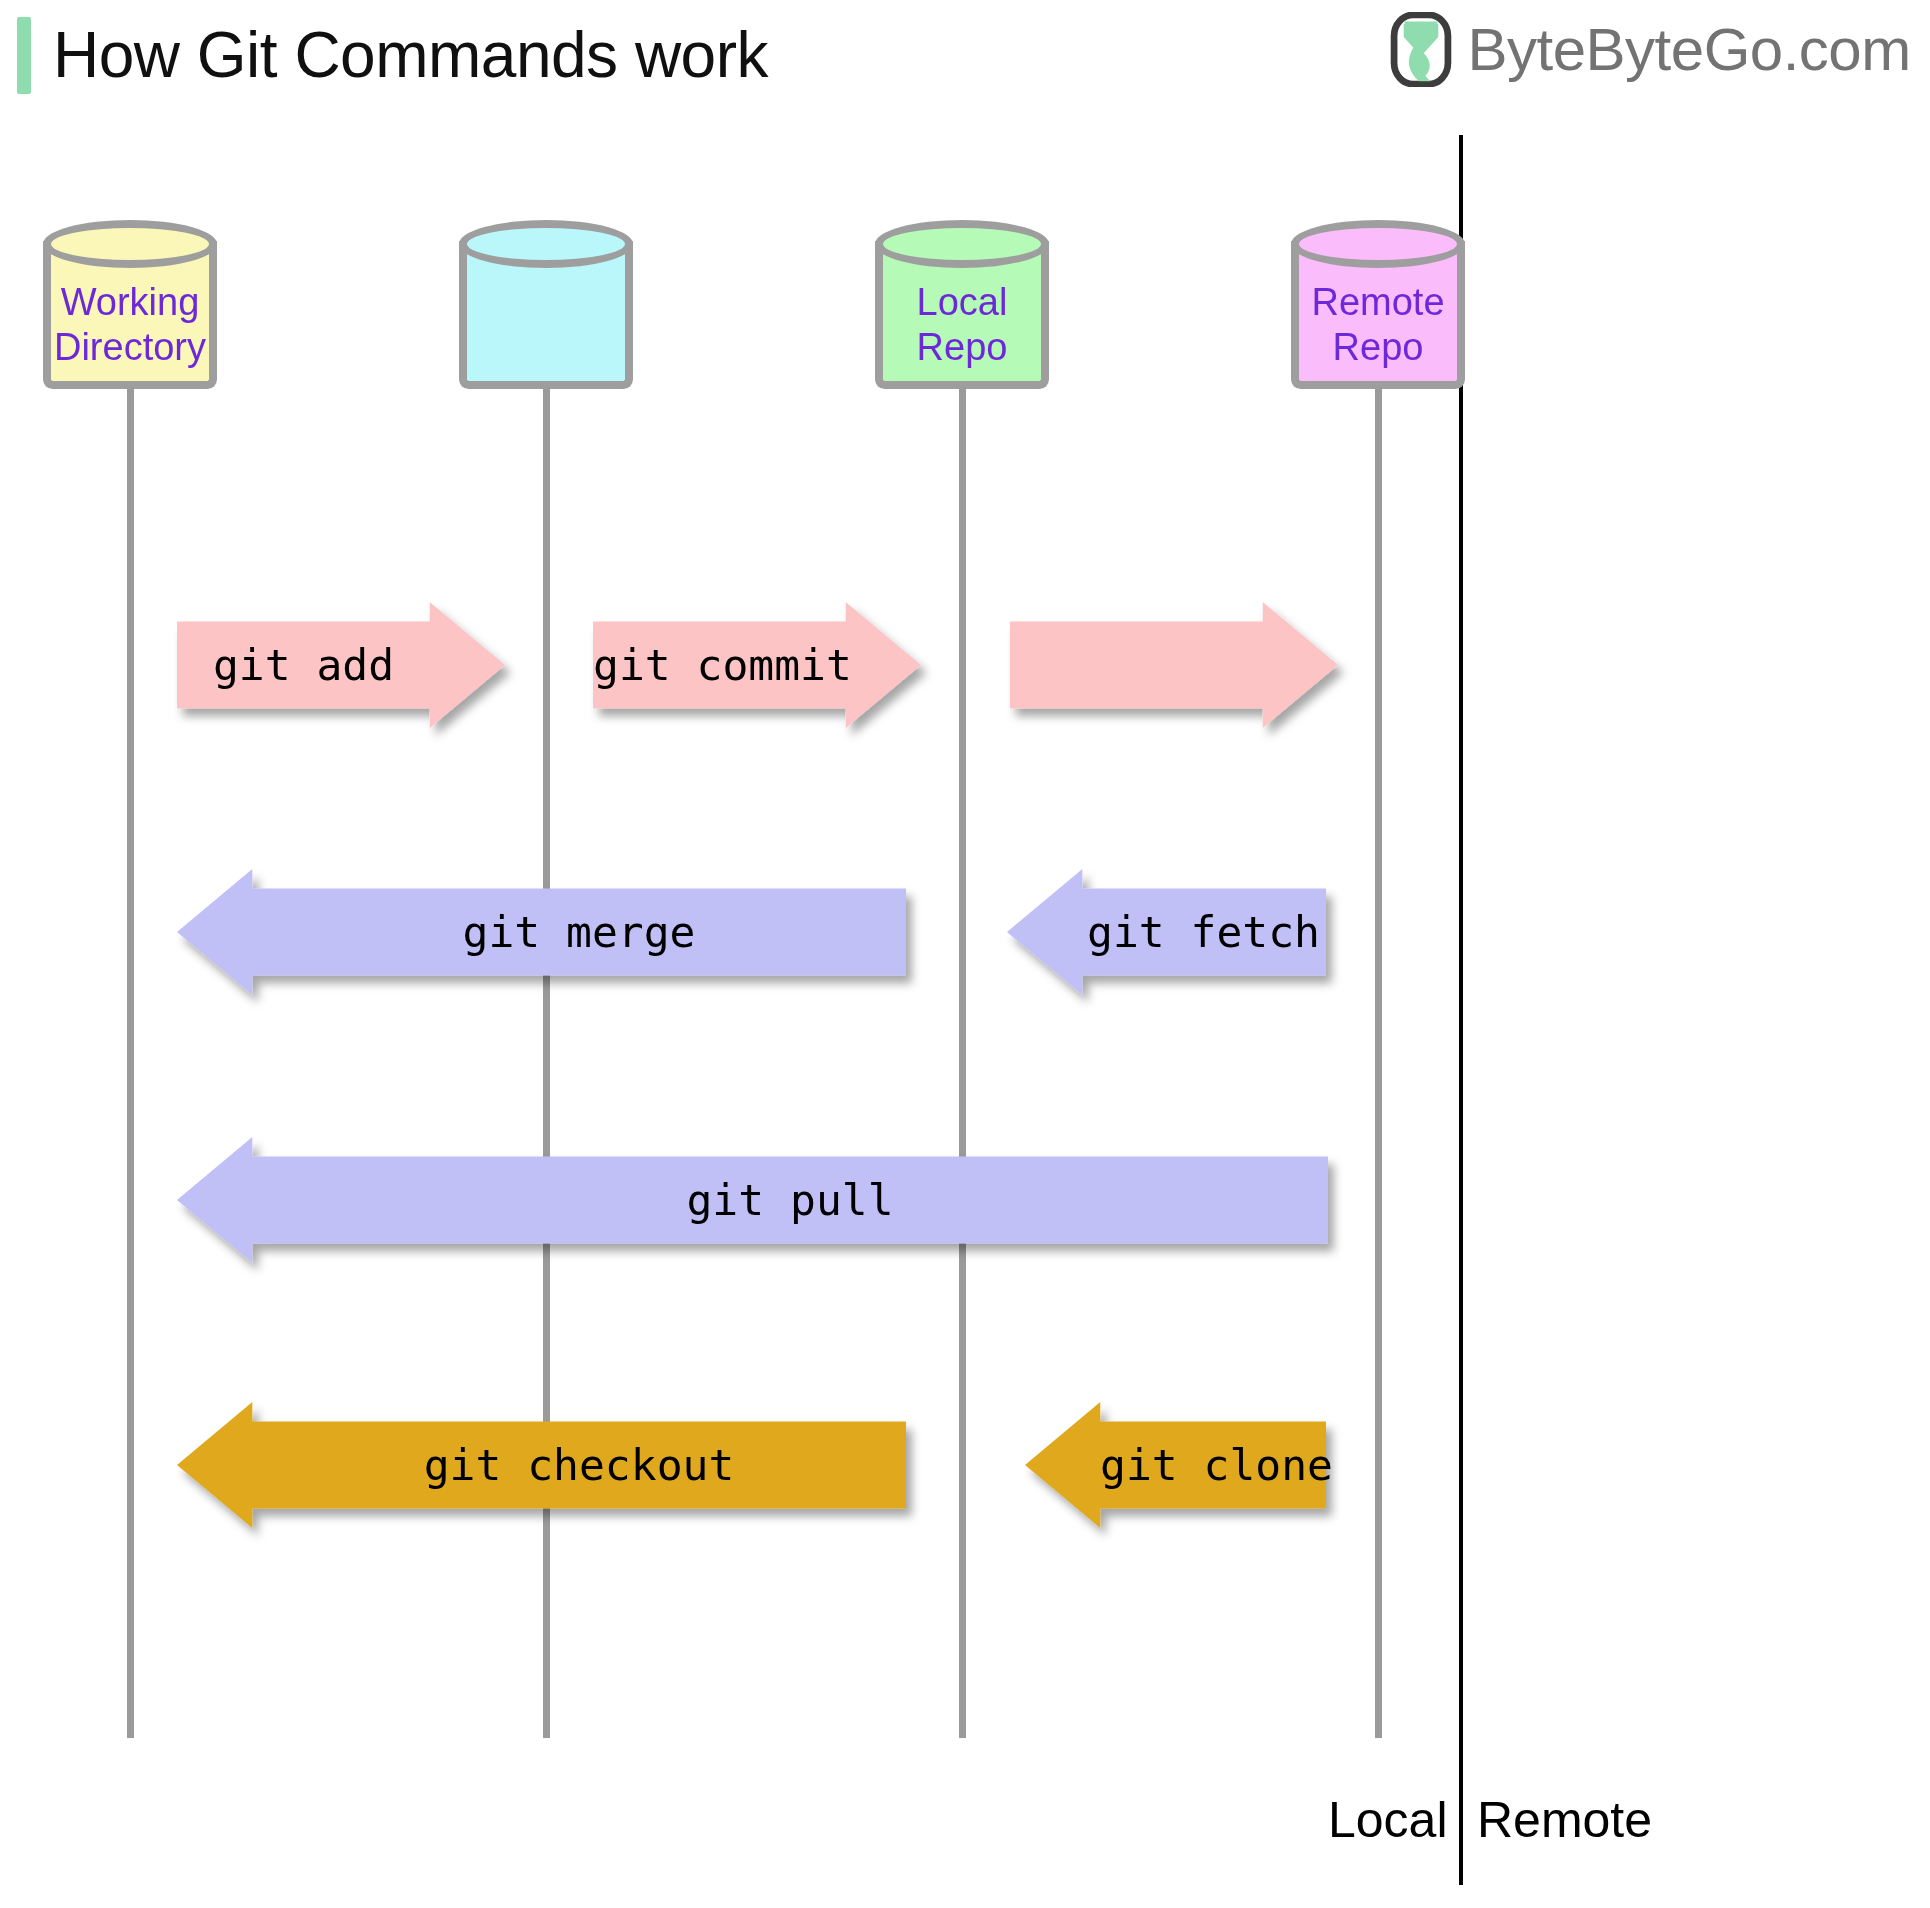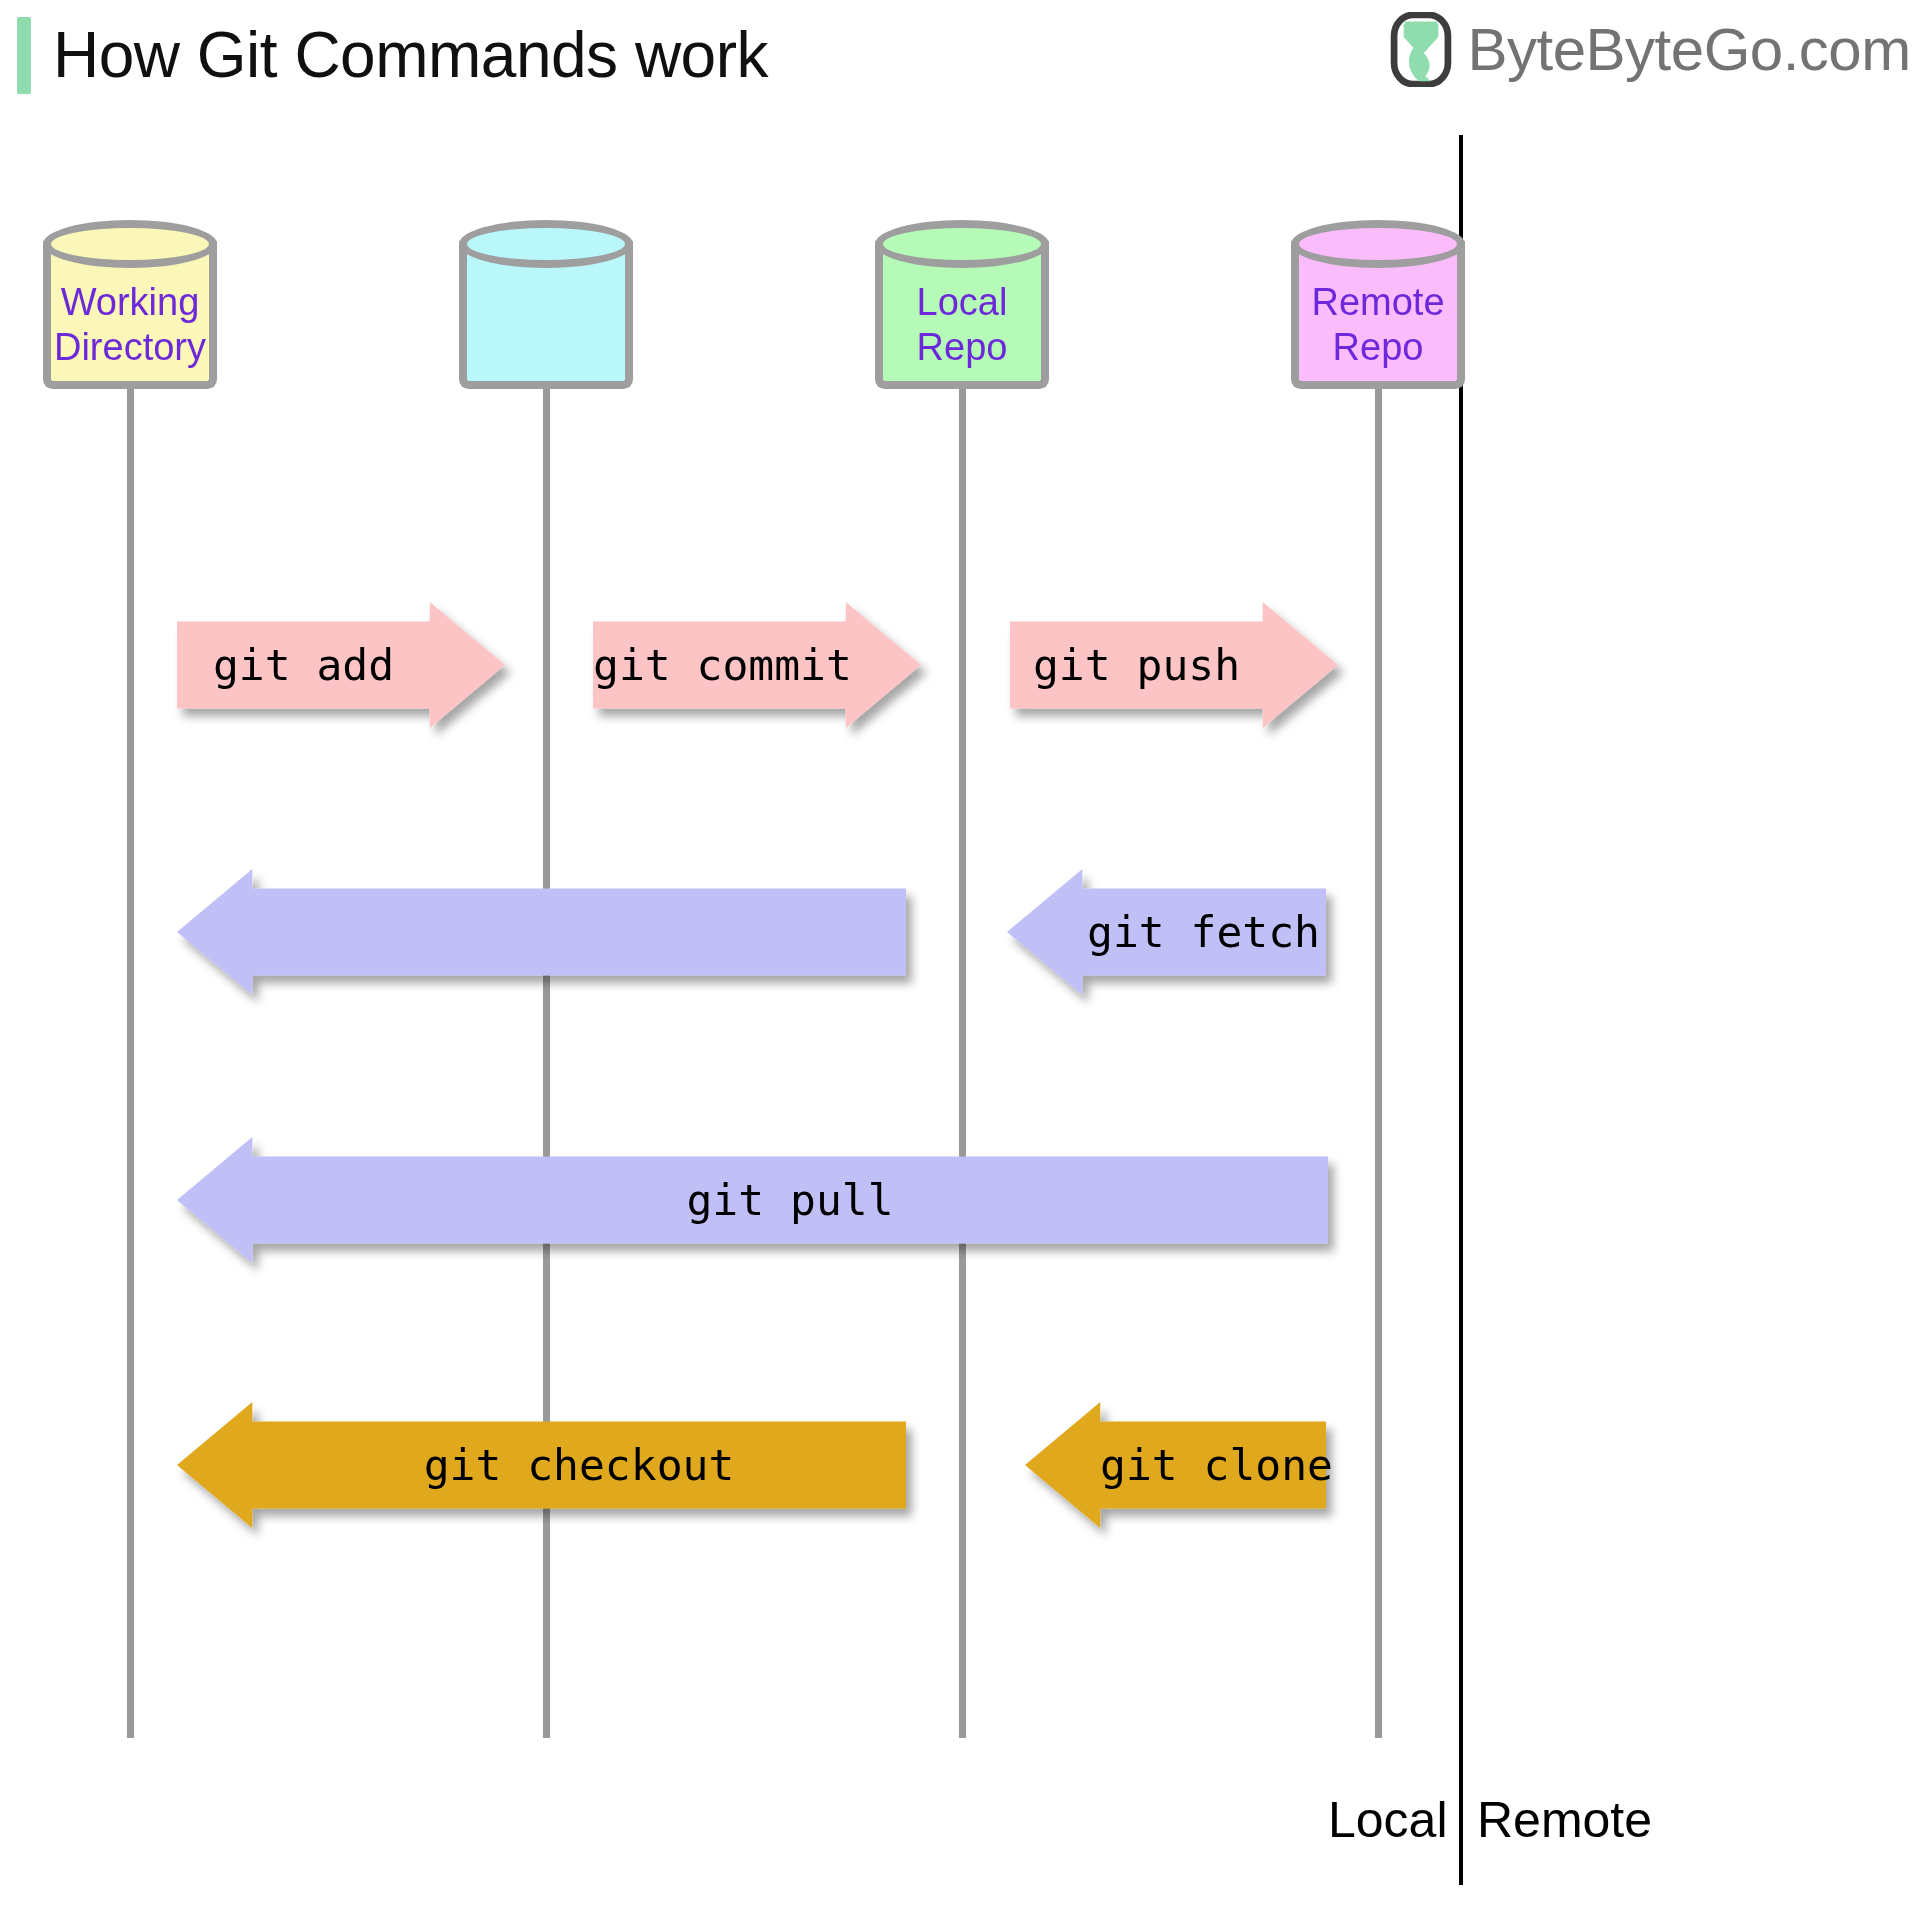--- a/index.html
+++ b/index.html
@@ -206,27 +206,27 @@
     <svg width="328" height="126" viewBox="0 0 340 130" preserveAspectRatio="none">
       <path d="M0 20 H262 V0 L340 65 L262 130 V110 H0 Z" fill="#fcc4c4" filter="url(#sh1)"></path>
     </svg>
     <div class="arrow-label" style="left:0; width:253px; text-align:center; top:9.7px;">git commit</div>
   </div>
 
   <div class="arrow" style="left:1010px; top:602px; width:328px;">
     <svg width="328" height="126" viewBox="0 0 340 130" preserveAspectRatio="none">
       <path d="M0 20 H262 V0 L340 65 L262 130 V110 H0 Z" fill="#fcc4c4" filter="url(#sh1)"></path>
     </svg>
-    <div class="arrow-label" style="left:0; width:253px; text-align:center; top:9.7px;">git push</div>
   </div>
 
   <div class="arrow" style="left:177px; top:869px; width:729px;">
     <svg width="729" height="126" viewBox="0 0 755 130" preserveAspectRatio="none">
       <path d="M755 20 H78 V0 L0 65 L78 130 V110 H755 Z" fill="#c0c0f7" filter="url(#sh1)"></path>
     </svg>
+    <div class="arrow-label" style="left:75px; width:654px; text-align:center; top:9.7px;">git merge</div>
   </div>
 
   <div class="arrow" style="left:1007px; top:869px; width:319px;">
     <svg width="319" height="126" viewBox="0 0 330 130" preserveAspectRatio="none">
       <path d="M330 20 H78 V0 L0 65 L78 130 V110 H330 Z" fill="#c0c0f7" filter="url(#sh1)"></path>
     </svg>
     <div class="arrow-label" style="left:75px; width:243px; text-align:center; top:9.7px;">git fetch</div>
   </div>
 
   <div class="arrow" style="left:177px; top:1137px; width:1151px;">

